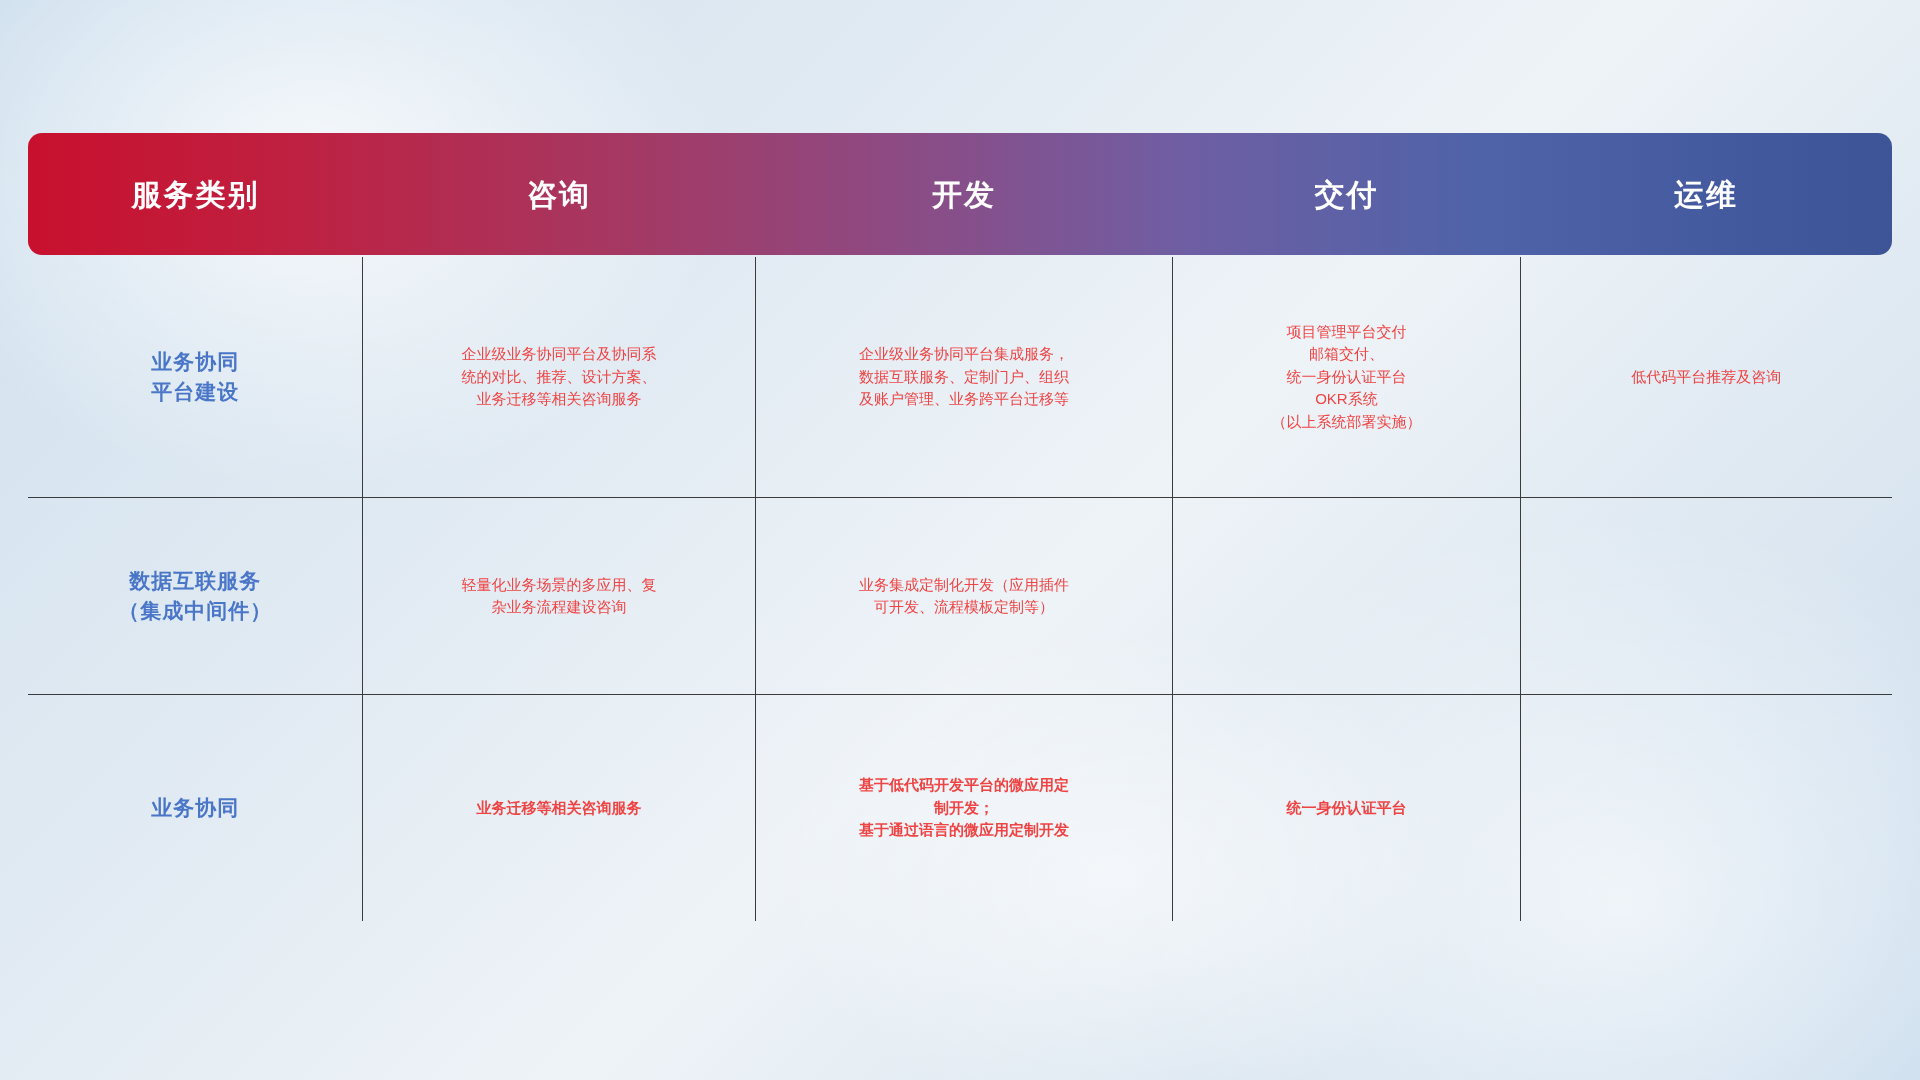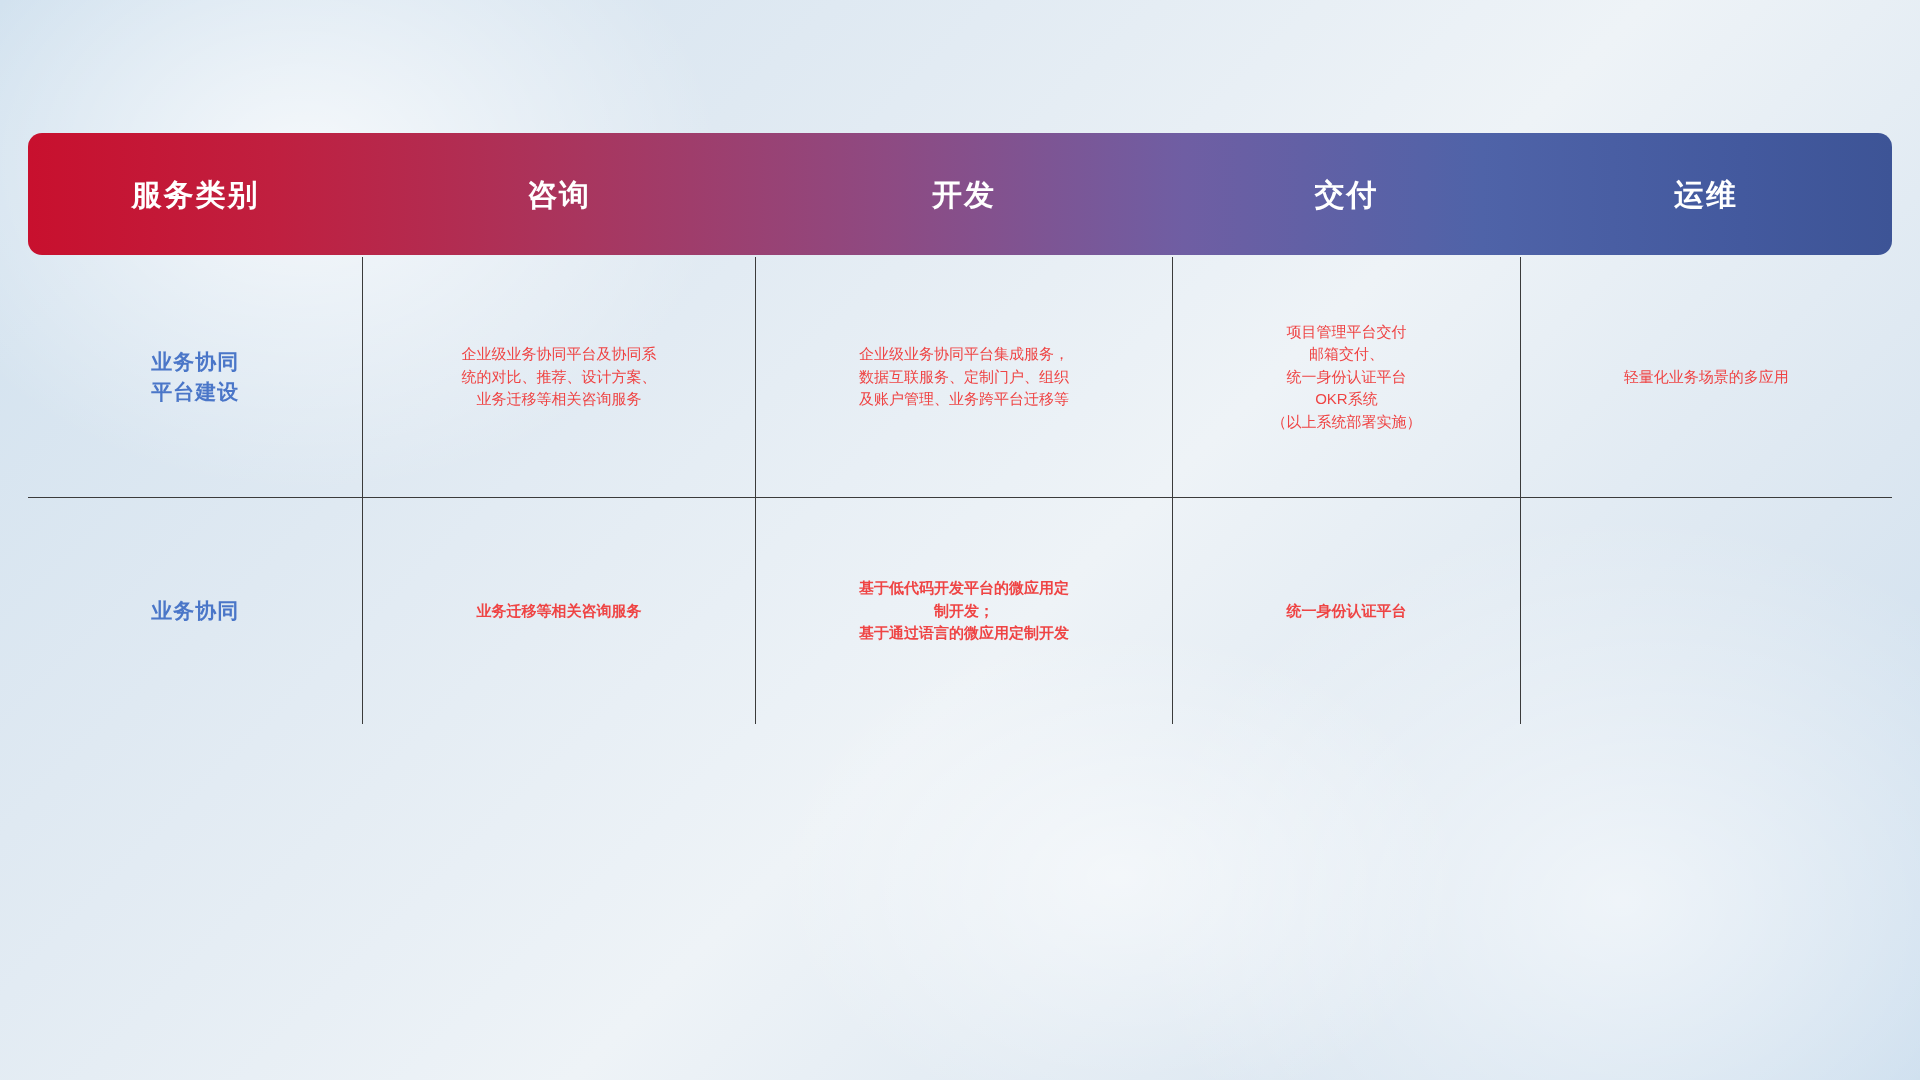--- a/index.html
+++ b/index.html
@@ -161,21 +161,31 @@
 统的对比、推荐、设计方案、
 业务迁移等相关咨询服务</td>
         <td class="body-cell">企业级业务协同平台集成服务，
 数据互联服务、定制门户、组织
 及账户管理、业务跨平台迁移等</td>
         <td class="body-cell">项目管理平台交付
 邮箱交付、
 统一身份认证平台
 OKR系统
 （以上系统部署实施）</td>
-        <td class="body-cell">轻量化业务场景的多应用</td>
+        <td class="body-cell">低代码平台推荐及咨询</td>
+      </tr>
+      <tr class="row-2">
+        <td class="cat-cell">数据互联服务
+（集成中间件）</td>
+        <td class="body-cell">轻量化业务场景的多应用、复
+杂业务流程建设咨询</td>
+        <td class="body-cell">业务集成定制化开发（应用插件
+可开发、流程模板定制等）</td>
+        <td class="body-cell"></td>
+        <td class="body-cell"></td>
       </tr>
       <tr class="row-3">
         <td class="cat-cell">业务协同</td>
         <td class="body-cell">业务迁移等相关咨询服务</td>
         <td class="body-cell">基于低代码开发平台的微应用定
 制开发；
 基于通过语言的微应用定制开发</td>
         <td class="body-cell">统一身份认证平台</td>
         <td class="body-cell"></td>
       </tr>

